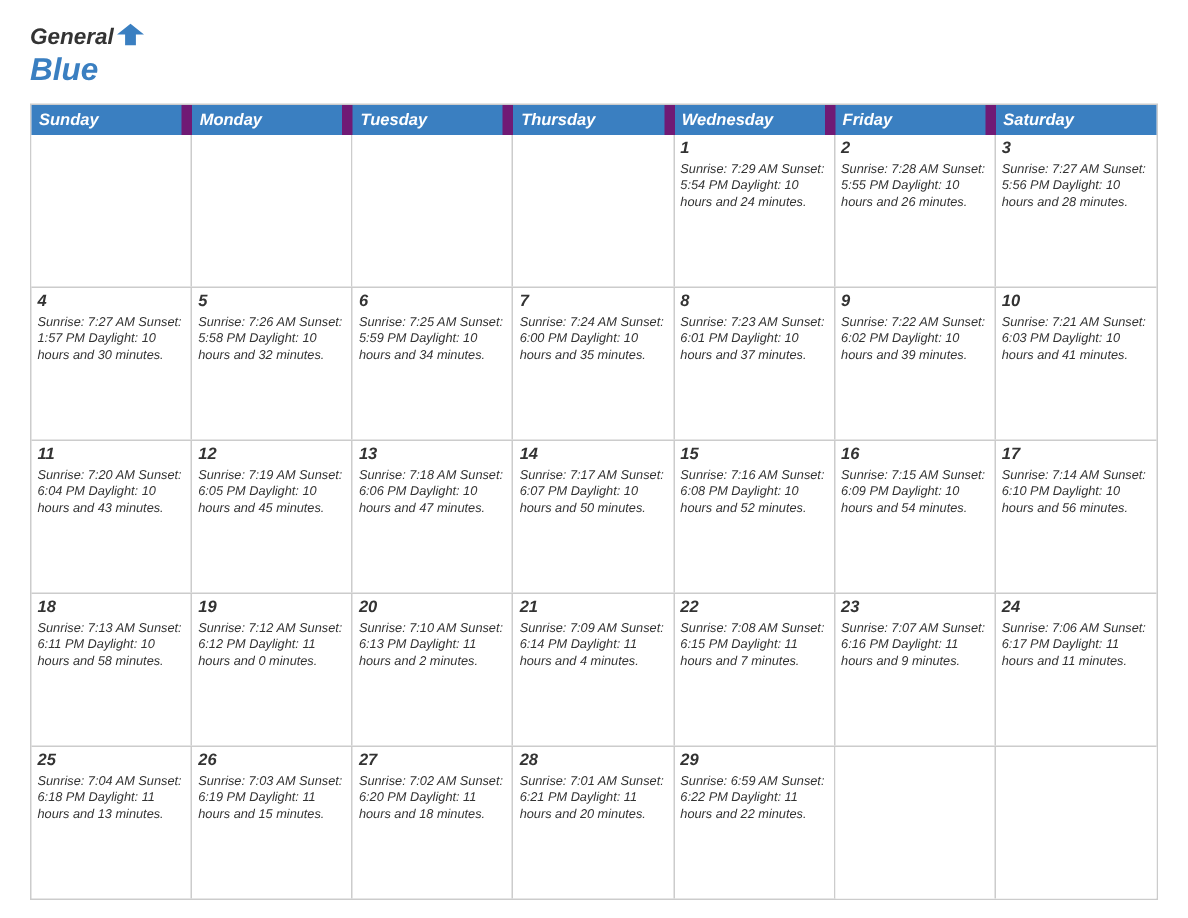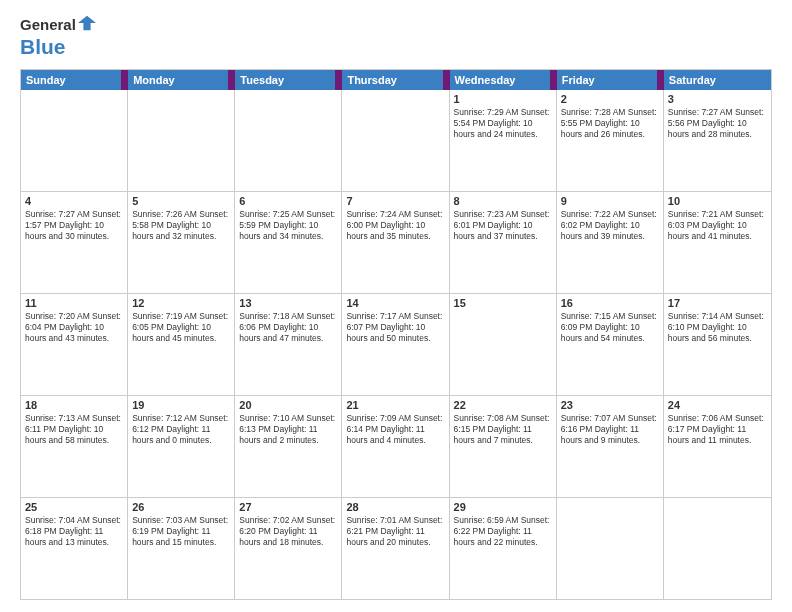--- a/index.html
+++ b/index.html
@@ -9,20 +9,21 @@
       width: 792px;
       height: 612px;
       overflow: hidden;
     }
     .page {
       width: 792px;
       height: 612px;
       padding: 16px 20px 12px 20px;
       display: flex;
       flex-direction: column;
+      font-style: italic;
     }
     .header {
       display: flex;
       justify-content: space-between;
       align-items: flex-start;
       margin-bottom: 10px;
     }
     .logo {
       display: flex;
       align-items: center;
@@ -217,20 +218,23 @@
 Daylight: 10 hours and 47 minutes.</div>
           </div>
           <div class="cal-cell">
             <span class="day-number">14</span>
             <div class="day-info">Sunrise: 7:17 AM
 Sunset: 6:07 PM
 Daylight: 10 hours and 50 minutes.</div>
           </div>
           <div class="cal-cell">
             <span class="day-number">15</span>
+            <div class="day-info">Sunrise: 7:16 AM
+Sunset: 6:08 PM
+Daylight: 10 hours and 52 minutes.</div>
           </div>
           <div class="cal-cell">
             <span class="day-number">16</span>
             <div class="day-info">Sunrise: 7:15 AM
 Sunset: 6:09 PM
 Daylight: 10 hours and 54 minutes.</div>
           </div>
           <div class="cal-cell">
             <span class="day-number">17</span>
             <div class="day-info">Sunrise: 7:14 AM

